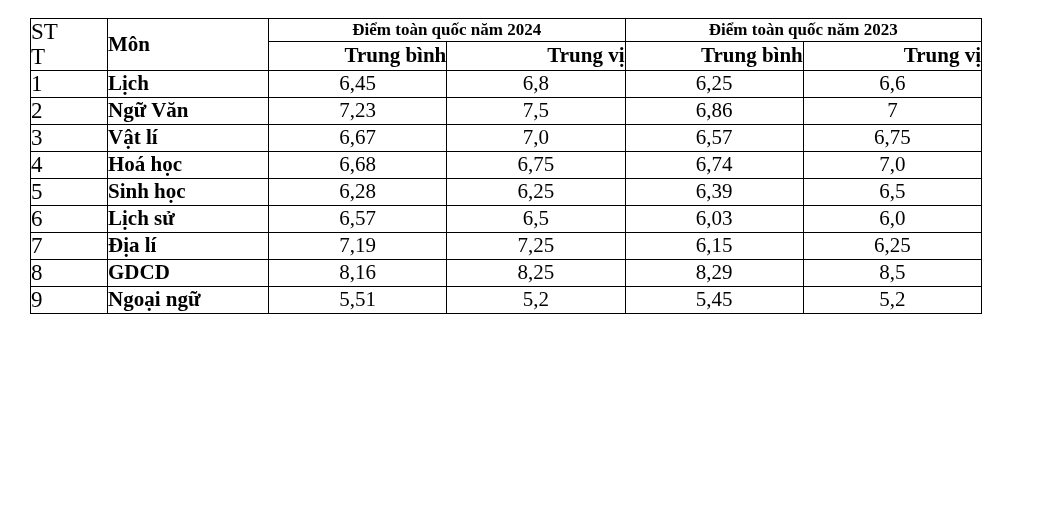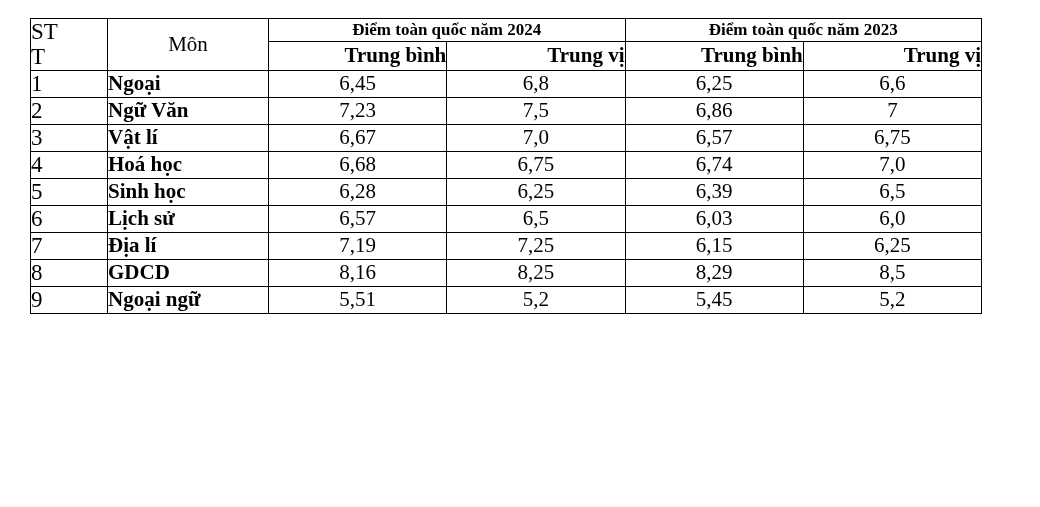--- a/index.html
+++ b/index.html
@@ -51,22 +51,22 @@
     width: 76px;
     text-align: left;
     font-weight: normal;
     font-size: 23px;
     line-height: 1.12;
     padding: 3px 0 3px 10px;
     vertical-align: top;
   }
   th.h-mon {
     width: 160px;
-    text-align: center;
-    font-weight: normal;
+    text-align: left;
+    font-weight: bold;
     font-size: 21px;
     padding: 3px 0 3px 10px;
   }
   th.h-group {
     text-align: center;
     font-weight: bold;
     font-size: 17px;
     padding: 5px 0 5px 0;
   }
   th.h-sub {
@@ -125,21 +125,21 @@
         <tr>
           <th class="h-sub left-pad">Trung bình</th>
           <th class="h-sub left-pad">Trung vị</th>
           <th class="h-sub left-pad">Trung bình</th>
           <th class="h-sub left-pad">Trung vị</th>
         </tr>
       </thead>
       <tbody>
         <tr>
           <td class="c-stt">1</td>
-          <td class="c-mon">Ngoại</td>
+          <td class="c-mon">Lịch</td>
           <td class="c-val">6,45</td>
           <td class="c-val">6,8</td>
           <td class="c-val">6,25</td>
           <td class="c-val">6,6</td>
         </tr>
         <tr>
           <td class="c-stt">2</td>
           <td class="c-mon">Ngữ Văn</td>
           <td class="c-val">7,23</td>
           <td class="c-val">7,5</td>

